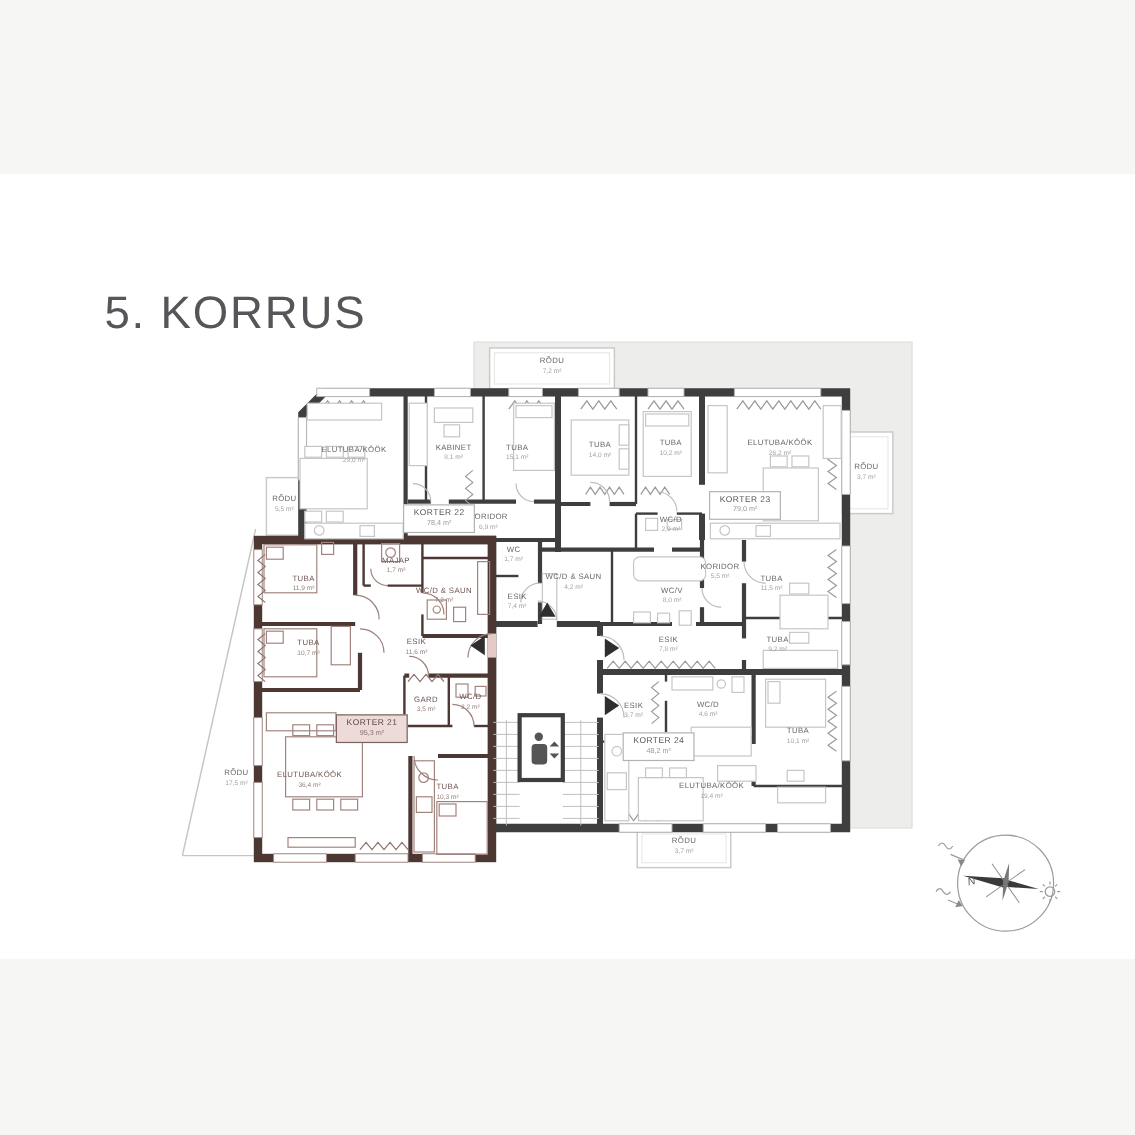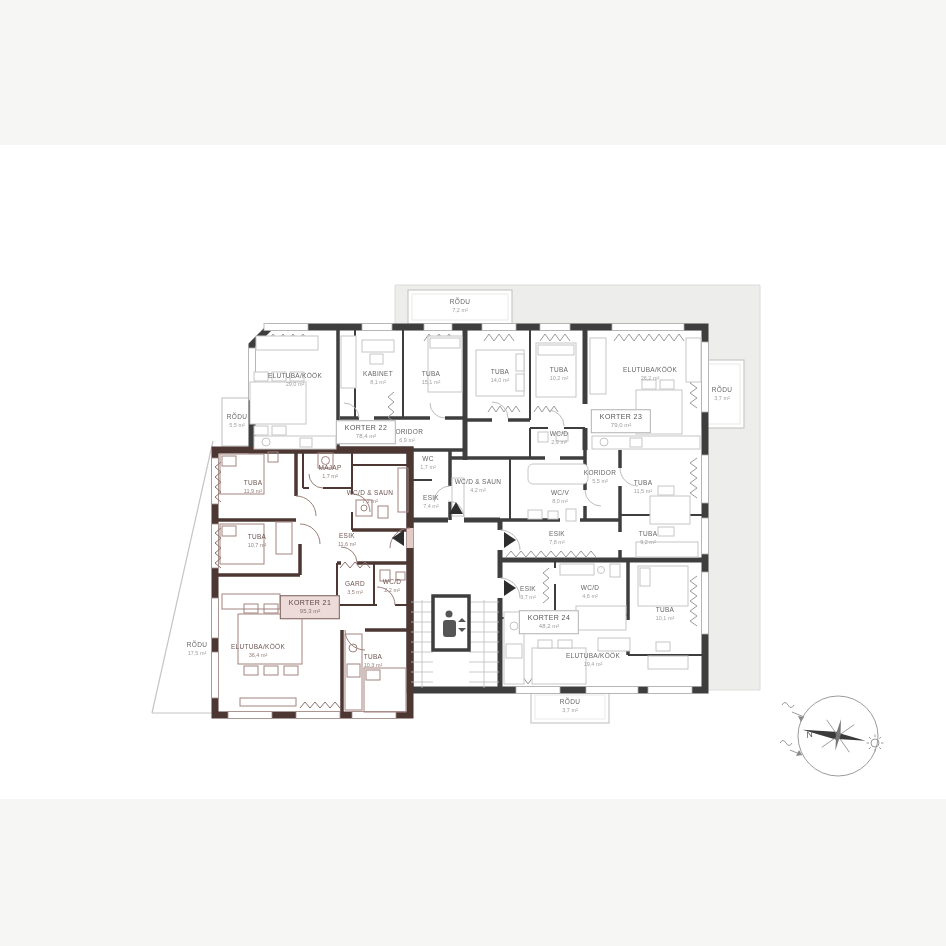--- a/index.html
+++ b/index.html
@@ -43,20 +43,21 @@
   .lbl.apt.hl .a{color:#8a726d;}
   .region{position:absolute;background:transparent;}
 </style>
 </head>
 <body>
 
 <div id="canvas">
   <div class="band" id="band-top"></div>
   <div class="band" id="band-bottom"></div>
 
+  <div id="title">5. KORRUS</div>
 
   <svg id="plan" width="946" height="946" viewBox="0 0 946 946">
 
     <g>
       <path class="terr" d="M395,285 L760,285 L760,690 L705,690 L705,330 L395,330 Z"></path>
     </g>
 
     <g>
       <rect class="box" x="408" y="290" width="104" height="34"></rect>
       <rect class="box2" x="412" y="294" width="96" height="26"></rect>

